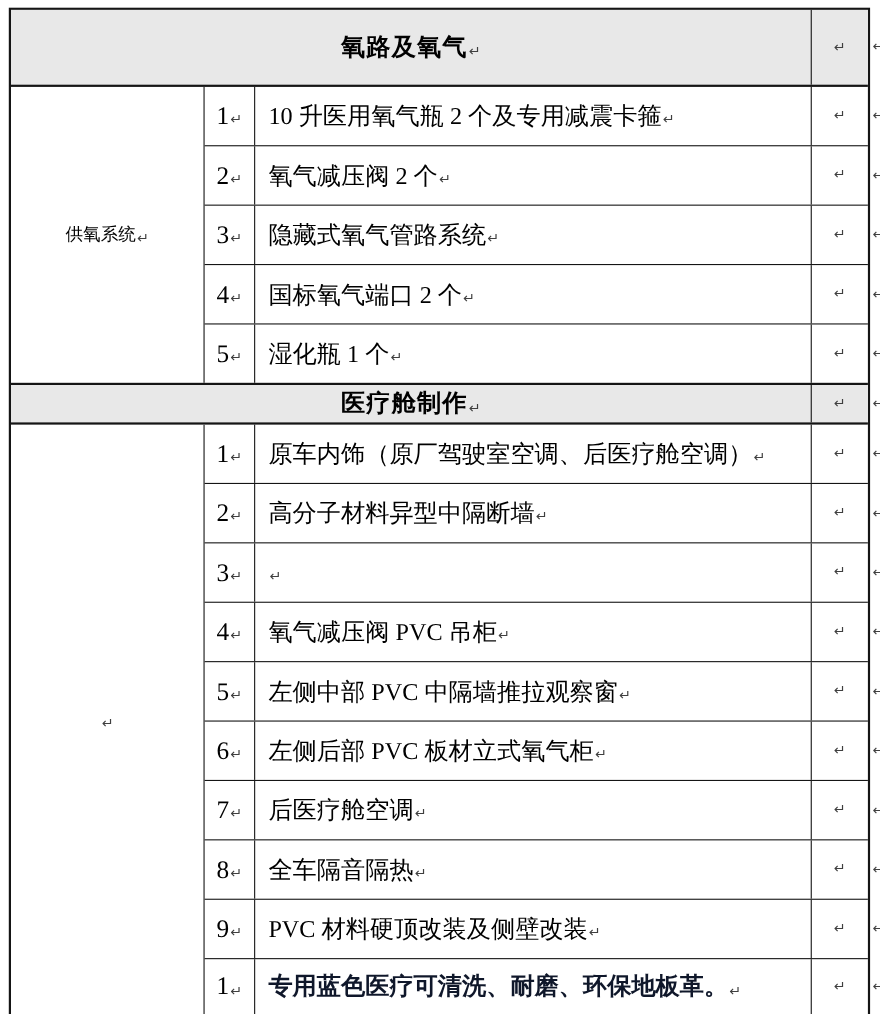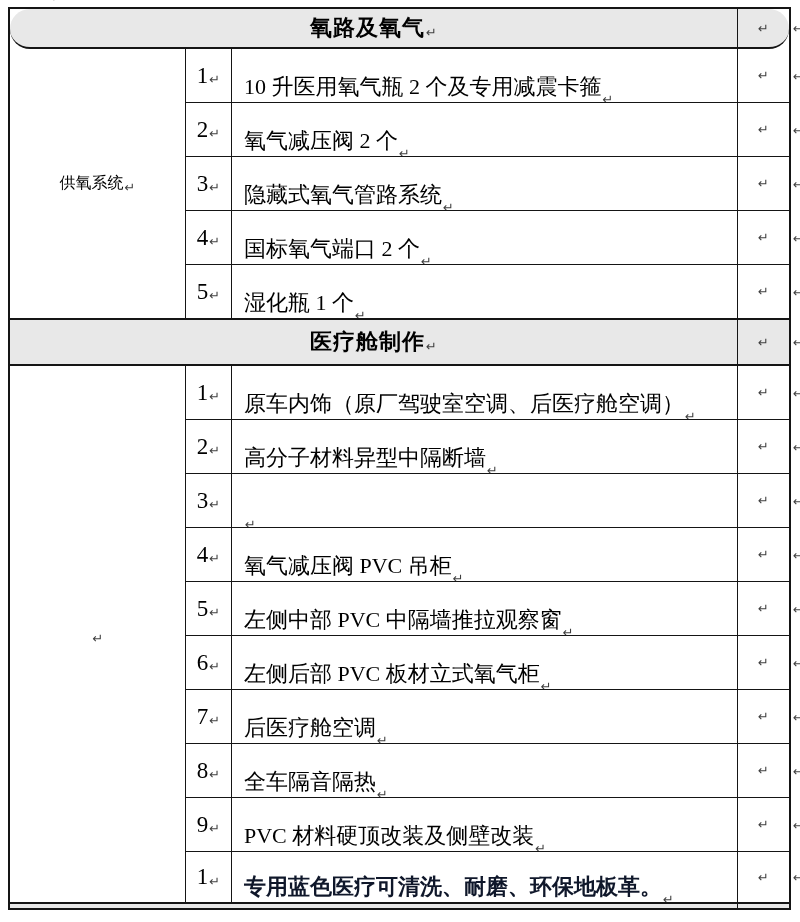--- a/index.html
+++ b/index.html
@@ -3,41 +3,41 @@
 <meta charset="utf-8">
 <style>
   * { margin:0; padding:0; box-sizing:border-box; }
   html,body { width:800px; height:922px; background:#ffffff; overflow:hidden; }
   body { position:relative; font-family:"Liberation Serif","DejaVu Serif",serif; color:#000; }
 
   .doc-table { position:absolute; left:8px; top:7px; width:783px; border:2px solid #151515; background:#fff; }
 
   
   .sec-header { position:relative; display:flex; background:#e8e8e8; border-bottom:2px solid #151515; }
-  .sec-header.h1 { height:40px;border-radius:20px; }
-  .sec-header.h2 { height:46px; }
+  .sec-header.h1 { height:70px; }
+  .sec-header.h2 { height:36px; }
   .sec-title-cell { flex:1; display:flex; align-items:center; justify-content:center; }
   .sec-title { font-size:22px; font-weight:700; letter-spacing:1px; }
 
   
   .cell-narrow { width:52px; border-left:1px solid #151515; display:flex; align-items:center; justify-content:center; }
 
   
   .sec-body { display:flex; border-bottom:2px solid #151515; }
   .group-cell { width:176px; border-right:1px solid #151515; display:flex; align-items:center; justify-content:center; }
   .group-label { font-size:16px; }
   .rows { flex:1; display:flex; flex-direction:column; }
 
   .item-row { position:relative; display:flex; height:54px; border-bottom:1px solid #151515; }
   .item-row:last-child { border-bottom:none; }
   .sec-body.s1 .item-row:last-child { height:53px; }
   .sec-body.s2 .item-row:last-child { height:50px; }
 
   .cell-num { width:46px; border-right:1px solid #151515; display:flex; align-items:center; justify-content:center; font-size:23px; }
-  .cell-desc { flex:1; display:flex; align-items:flex-end; padding-left:12px; font-size:22px; overflow:hidden; white-space:nowrap; }
+  .cell-desc { flex:1; display:flex; align-items:center; padding-left:12px; font-size:22px; overflow:hidden; white-space:nowrap; }
   .cell-desc .txt.red { color:#0f172a; font-weight:700; }
 
   
   .pmark { font-family:"DejaVu Sans",sans-serif; font-size:13px; color:#3f3f3f; line-height:1; flex:none; }
   .cell-num .pmark, .cell-desc .pmark, .sec-title-cell .pmark, .group-cell .pmark { position:relative; top:4px; margin-left:1px; }
   .pmark.outside { position:absolute; right:-15px; top:50%; transform:translateY(-50%); }
   .pmark.top-partial { position:absolute; left:51px; top:-9px; }
 
   
   .partial-header { display:flex; height:4px; background:#e8e8e8; }

